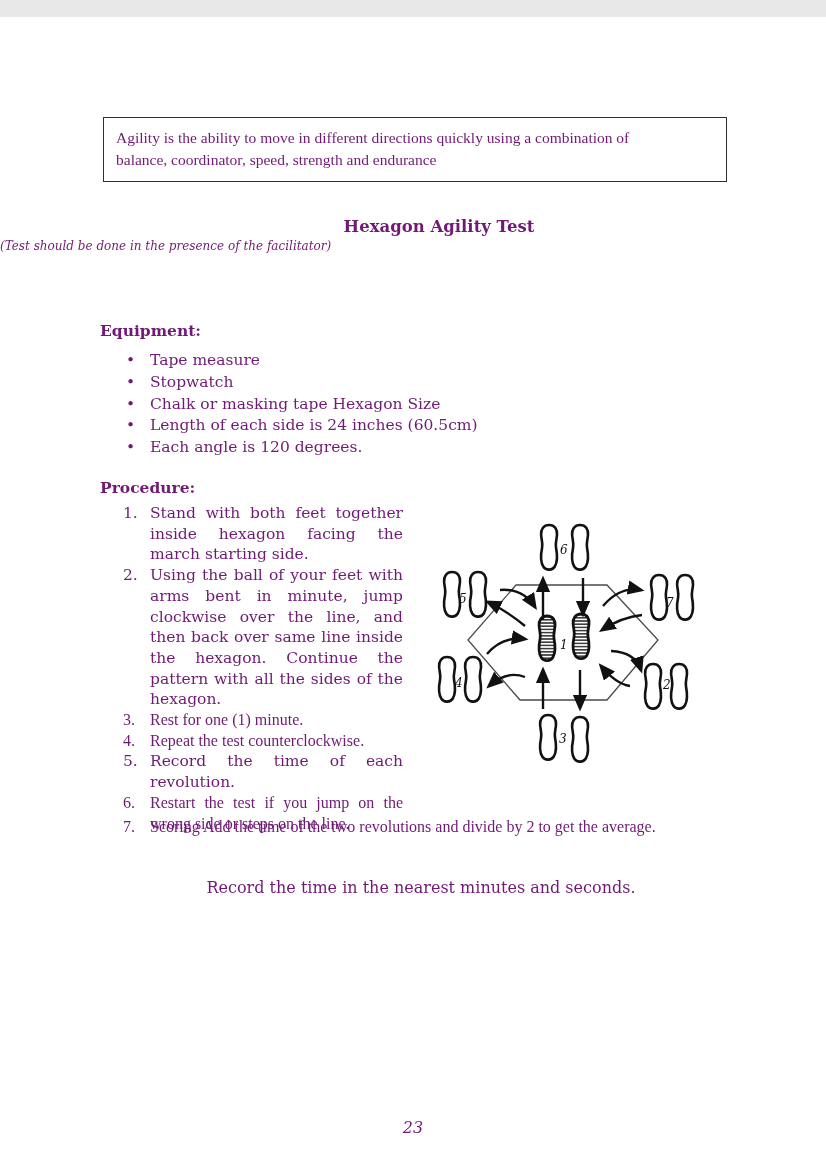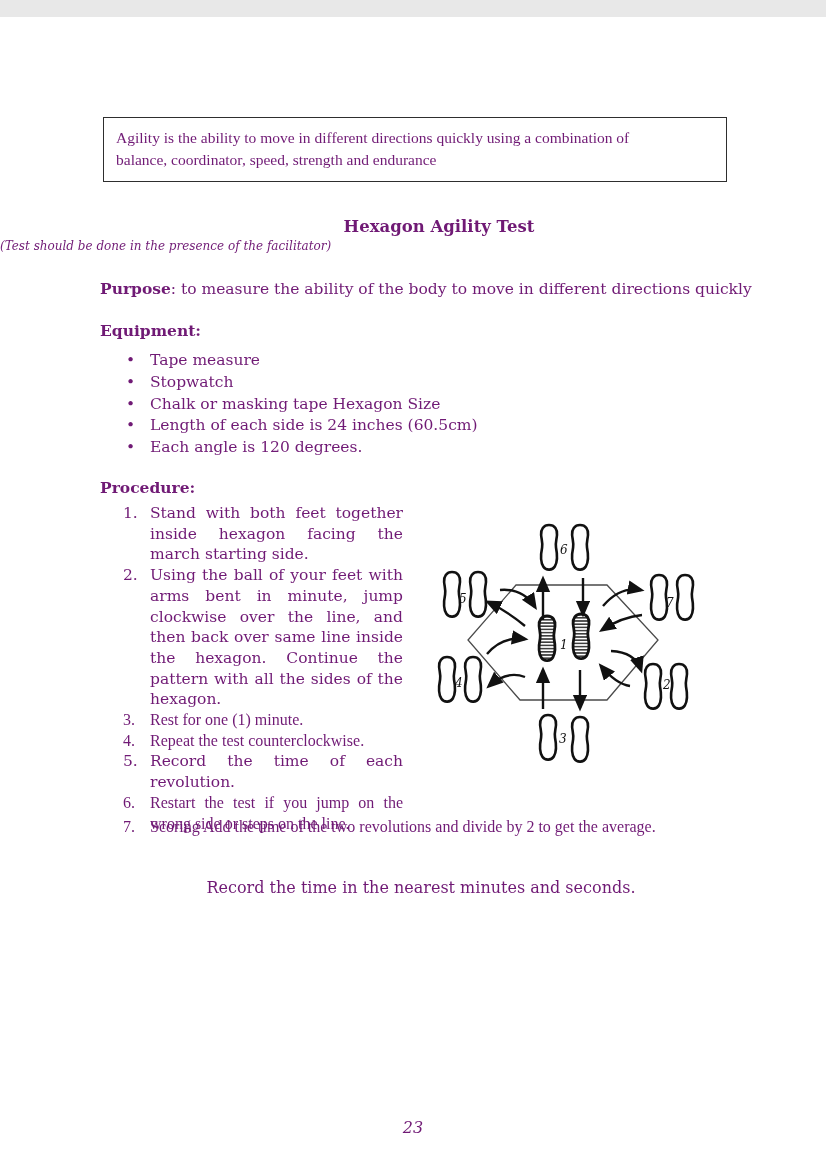--- a/index.html
+++ b/index.html
@@ -84,21 +84,20 @@
 <div class="page">
 
   <div class="info-box">
     <div class="line">Agility is the ability to move in different directions quickly using a combination of</div>
     <div class="line">balance, coordinator, speed, strength and endurance</div>
   </div>
 
   <div class="doc-title">Hexagon Agility Test</div>
   <div class="doc-subtitle">(Test should be done in the presence of the facilitator)</div>
 
-  <div class="purpose-line"><b>Purpose</b><span>: to measure the ability of the body to move in different directions quickly</span></div>
 
   <div class="section-heading equipment-heading">Equipment:</div>
 
   <div class="bullet-list">
     <div class="bullet-item">
         <span class="marker">•</span>
         <span>Tape measure</span>
       </div>
     <div class="bullet-item">
         <span class="marker">•</span>

